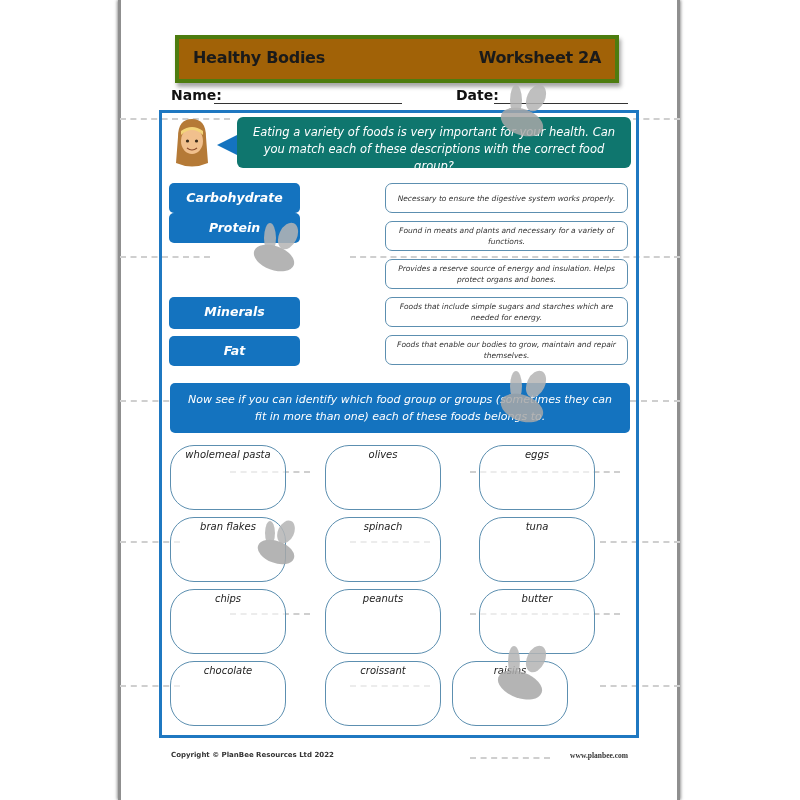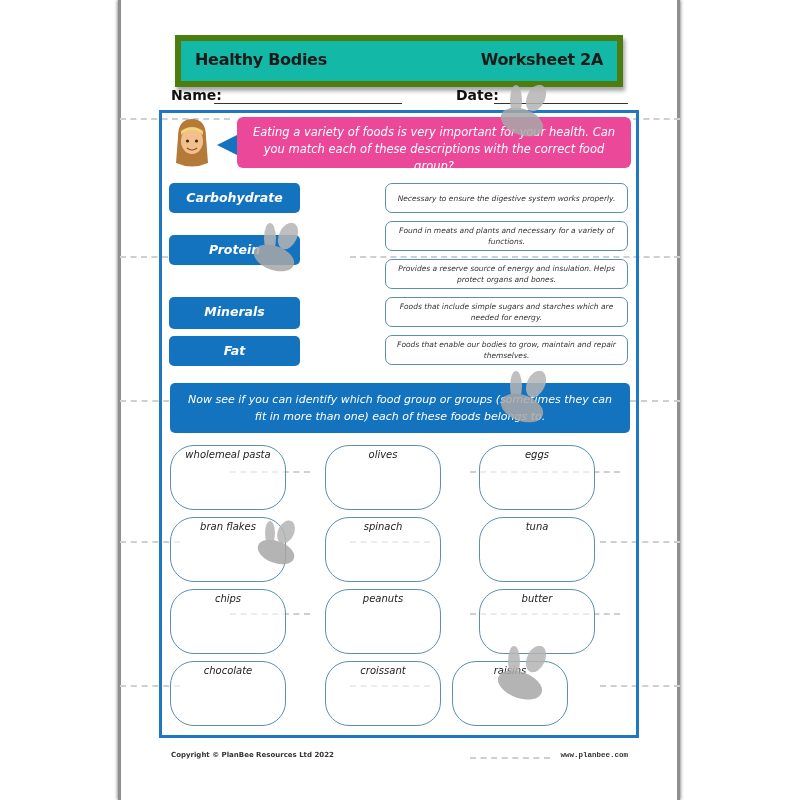--- a/index.html
+++ b/index.html
@@ -1,41 +1,41 @@
 <!DOCTYPE html>
 <html><head>
 <meta charset="utf-8">
 <style>
   html, body { margin:0; padding:0; }
   body { width:800px; height:800px; background:#ffffff; position:relative; overflow:hidden; font-family:"DejaVu Sans", sans-serif; }
   .sheet { position:absolute; left:118px; top:0; width:562px; height:800px; background:#fff;
            border-left:3px solid #8f8f8f; border-right:3px solid #8f8f8f; box-sizing:border-box;
            box-shadow: 1px 0 3px rgba(0,0,0,0.35), -1px 0 3px rgba(0,0,0,0.35); }
   .wm-line { position:absolute; border-top:2px dashed #cfcfcf; height:0; }
-  .title-card { position:absolute; left:175px; top:35px; width:436px; height:40px; background:#14b8a6;
-                box-shadow: 2px 4px 4px rgba(0,0,0,0.35); border:6px solid #4d7c0f; }
+  .title-card { position:absolute; left:175px; top:35px; width:436px; height:40px; background:#a16207;
+                box-shadow: 2px 4px 4px rgba(0,0,0,0.35); border:4px solid #4d7c0f; }
   .title-left { position:absolute; left:14px; top:9px; font-family:"DejaVu Sans", sans-serif; font-weight:bold; font-size:16px; color:#1a1a1a; letter-spacing:-0.3px; }
   .title-right { position:absolute; right:14px; top:9px; font-family:"DejaVu Sans", sans-serif; font-weight:bold; font-size:16px; color:#1a1a1a; letter-spacing:-0.3px; }
   .field-label { position:absolute; top:87px; font-family:"DejaVu Sans", sans-serif; font-weight:bold; font-size:14px; color:#111; }
   .field-line { position:absolute; top:103px; height:0; border-top:1px solid #333; }
   .frame { position:absolute; left:159px; top:110px; width:480px; height:628px; border:3px solid #1f78c1; box-sizing:border-box; background:transparent; }
-  .speech { position:absolute; left:237px; top:117px; width:394px; height:51px; background:#ec4899; border-radius:6px; }
+  .speech { position:absolute; left:237px; top:117px; width:394px; height:51px; background:#0f766e; border-radius:6px; }
   .speech:before { content:""; position:absolute; left:-20px; top:18px; border-right:20px solid #1473bf; border-top:10px solid transparent; border-bottom:10px solid transparent; }
   .speech-text { position:absolute; left:10px; right:10px; top:7px; text-align:center; color:#fff; font-style:italic; font-size:11.5px; line-height:17px; font-family:"DejaVu Sans", sans-serif; }
   .avatar { position:absolute; left:172px; top:115px; width:40px; height:55px; }
   .group-btn { position:absolute; left:169px; width:131px; height:30px; background:#1473bf; border-radius:5px;
                color:#fff; font-style:italic; font-weight:bold; font-size:12.5px; text-align:center; line-height:30px; font-family:"DejaVu Sans", sans-serif; }
   .desc-box { position:absolute; left:385px; width:243px; height:30px; border:1.5px solid #5c8fb0; border-radius:7px; box-sizing:border-box;
               font-style:italic; font-size:7.5px; color:#333; text-align:center; display:flex; align-items:center; justify-content:center; padding:0 10px; line-height:11px; background:#fff; font-family:"DejaVu Sans", sans-serif; }
   .banner { position:absolute; left:170px; top:383px; width:460px; height:50px; background:#1473bf; border-radius:5px; }
   .banner-text { position:absolute; left:12px; right:12px; top:8px; color:#fff; text-align:center; font-style:italic; font-size:11px; line-height:17px; font-family:"DejaVu Sans", sans-serif; }
   .food-box { position:absolute; width:116px; height:65px; border:1.5px solid #5c8fb0; border-radius:24px; box-sizing:border-box; background:rgba(255,255,255,0.6); }
   .food-label { position:absolute; left:0; right:0; top:3px; text-align:center; font-style:italic; font-size:10px; color:#222; font-family:"DejaVu Sans", sans-serif; }
   .footer-left { position:absolute; left:171px; top:751px; font-size:7px; font-weight:bold; color:#333; font-family:"DejaVu Sans", sans-serif; }
-  .footer-right { position:absolute; right:172px; top:751px; font-size:7.5px; font-weight:bold; color:#333; font-family:Liberation Mono, monospace;margin-left:32px; }
+  .footer-right { position:absolute; right:172px; top:751px; font-size:7.5px; font-weight:bold; color:#333; font-family:Liberation Serif, serif;margin-left:32px; }
   .bee { position:absolute; opacity:0.85; }
 </style>
 </head>
 <body>
 
 <div class="sheet"></div>
 
 <div>
   <div class="wm-line" style="left:120px;top:118px;width:110px;"></div>
   <div class="wm-line" style="left:310px;top:118px;width:110px;"></div>
@@ -76,21 +76,21 @@
   <circle cx="15.5" cy="26" r="1.6" fill="#3a2a1a"></circle>
   <circle cx="24.5" cy="26" r="1.6" fill="#3a2a1a"></circle>
   <path d="M15 33 Q20 37 25 33" stroke="#8a4a2a" stroke-width="1.2" fill="none"></path>
 </svg>
 
 <div class="speech">
   <div class="speech-text">Eating a variety of foods is very important for your health. Can you match each of these descriptions with the correct food group?</div>
 </div>
 
 <div class="group-btn" style="top:183px;">Carbohydrate</div>
-<div class="group-btn" style="top:235px;">Protein</div>
+<div class="group-btn" style="top:213px;">Protein</div>
 <div class="group-btn" style="top:259px;margin-top:40px;">Fibre</div>
 <div class="group-btn" style="top:297px;">Minerals</div>
 <div class="group-btn" style="top:336px;">Fat</div>
 
 <div class="desc-box" style="top:183px;">Necessary to ensure the digestive system works properly.</div>
 <div class="desc-box" style="top:221px;">Found in meats and plants and necessary for a variety of functions.</div>
 <div class="desc-box" style="top:259px;">Provides a reserve source of energy and insulation. Helps protect organs and bones.</div>
 <div class="desc-box" style="top:297px;">Foods that include simple sugars and starches which are needed for energy.</div>
 <div class="desc-box" style="top:335px;">Foods that enable our bodies to grow, maintain and repair themselves.</div>
 

